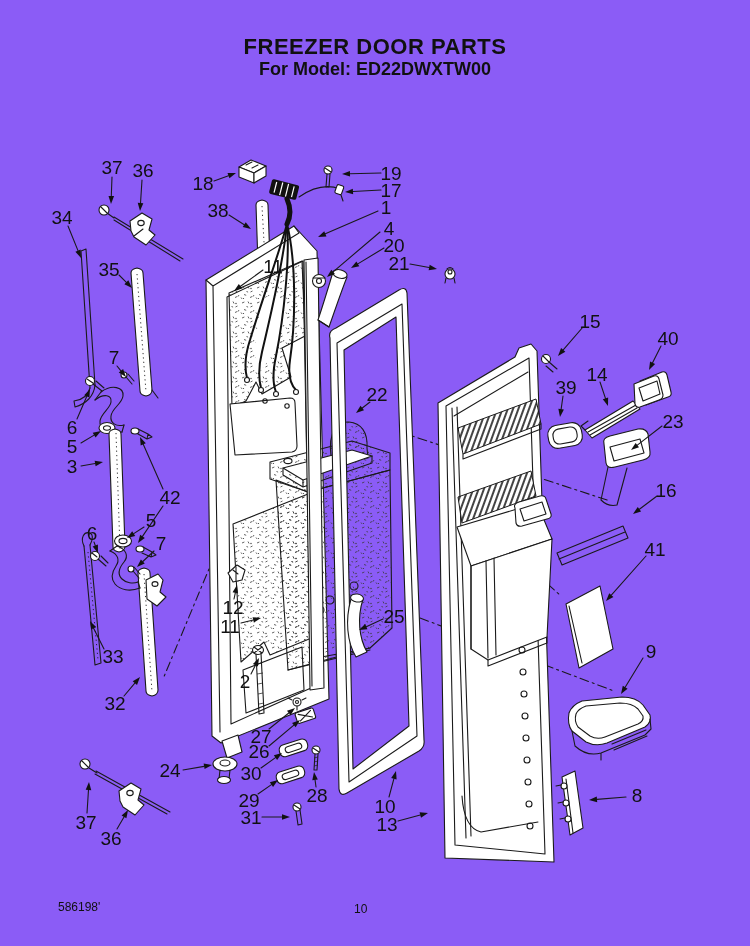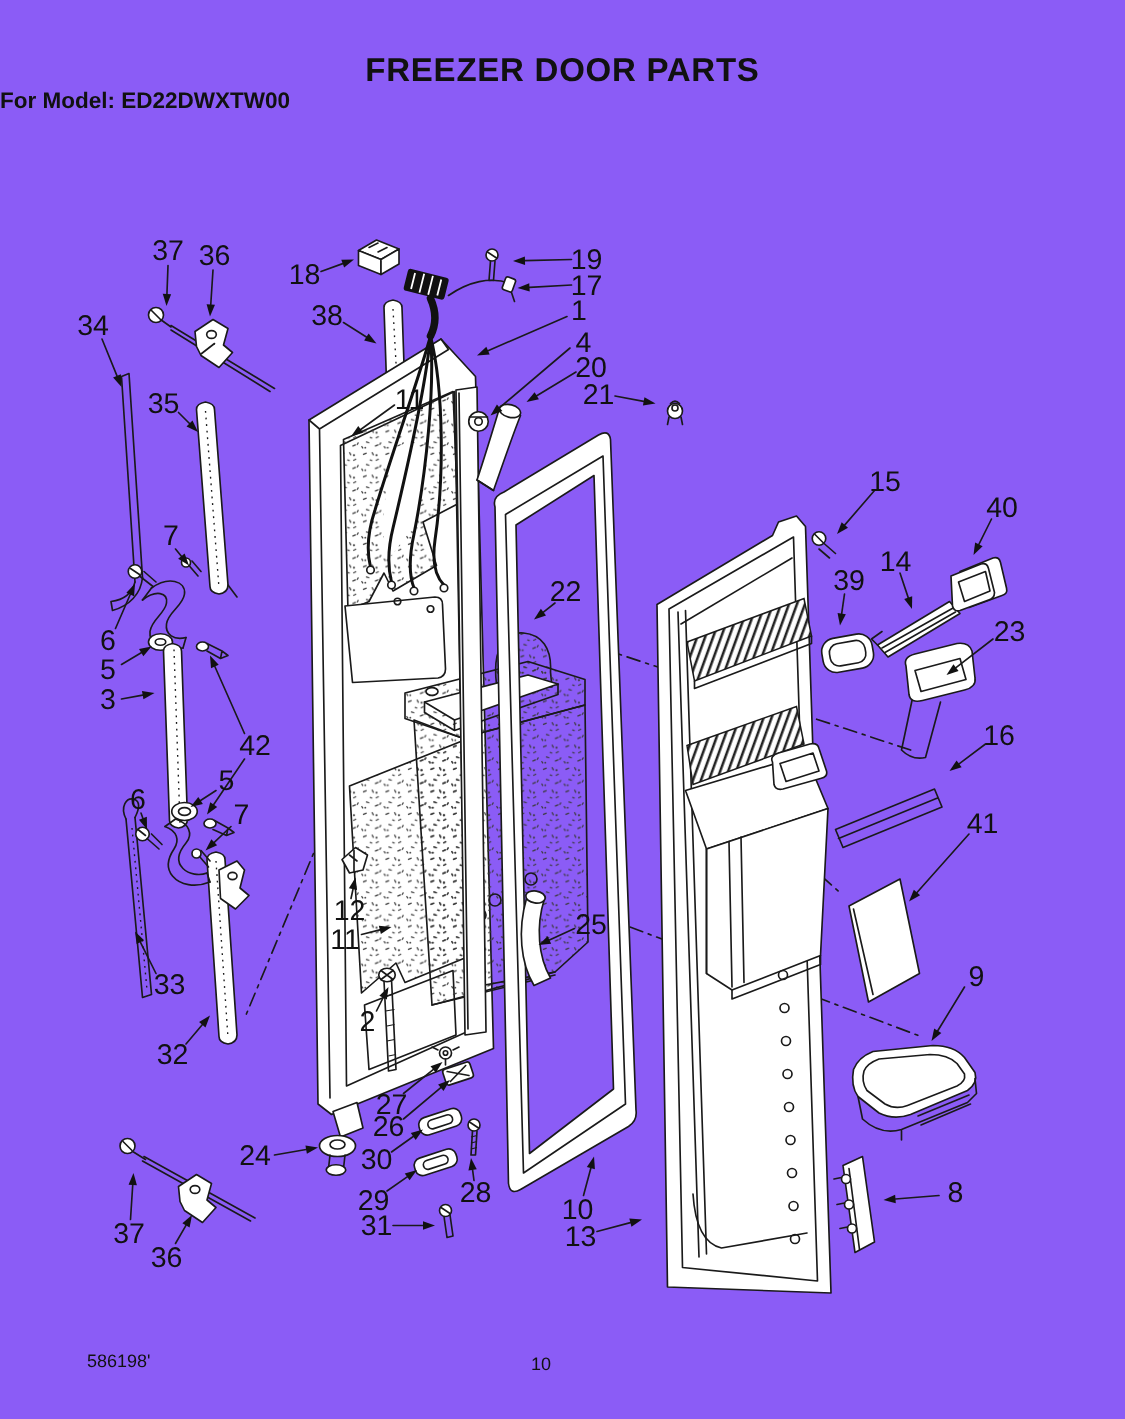--- a/index.html
+++ b/index.html
@@ -1,21 +1,21 @@
 <!DOCTYPE html>
 <html><head>
 <meta charset="utf-8">
 <style>
   html,body{margin:0;padding:0;background:#e8e8e8;}
   .page{position:relative;width:750px;height:946px;background:#8b5cf6;margin:0 auto;
         font-family:"Liberation Sans",sans-serif;overflow:hidden;}
   .title{position:absolute;top:34px;left:0;width:750px;text-align:center;
          font-size:22px;font-weight:bold;letter-spacing:.5px;color:#111;}
-  .subtitle{position:absolute;top:59px;left:0;width:750px;text-align:left;
-            font-size:15px;font-weight:bold;color:#111;}
+  .subtitle{position:absolute;top:59px;left:0;width:750px;text-align:center;
+            font-size:18px;font-weight:bold;color:#111;}
   .doc-number{position:absolute;top:900px;left:58px;font-size:12px;color:#111;}
   .page-number{position:absolute;top:902px;left:354px;font-size:12px;color:#111;}
   svg{position:absolute;top:0;left:0;}
   .ln{fill:none;stroke:#1a1a1a;stroke-width:1.1;stroke-linecap:round;stroke-linejoin:round;}
   .w{fill:#ffffff;stroke:#1a1a1a;stroke-width:1.1;stroke-linecap:round;stroke-linejoin:round;}
   .sp{fill:url(#speck);stroke:#1a1a1a;stroke-width:1.1;stroke-linejoin:round;}
   .rb{fill:url(#ribs);stroke:#1a1a1a;stroke-width:1;}
   .blk{fill:#111;stroke:none;}
   .thin{fill:none;stroke:#1a1a1a;stroke-width:.7;}
   .dash{stroke-dasharray:9 4 2 4;}

